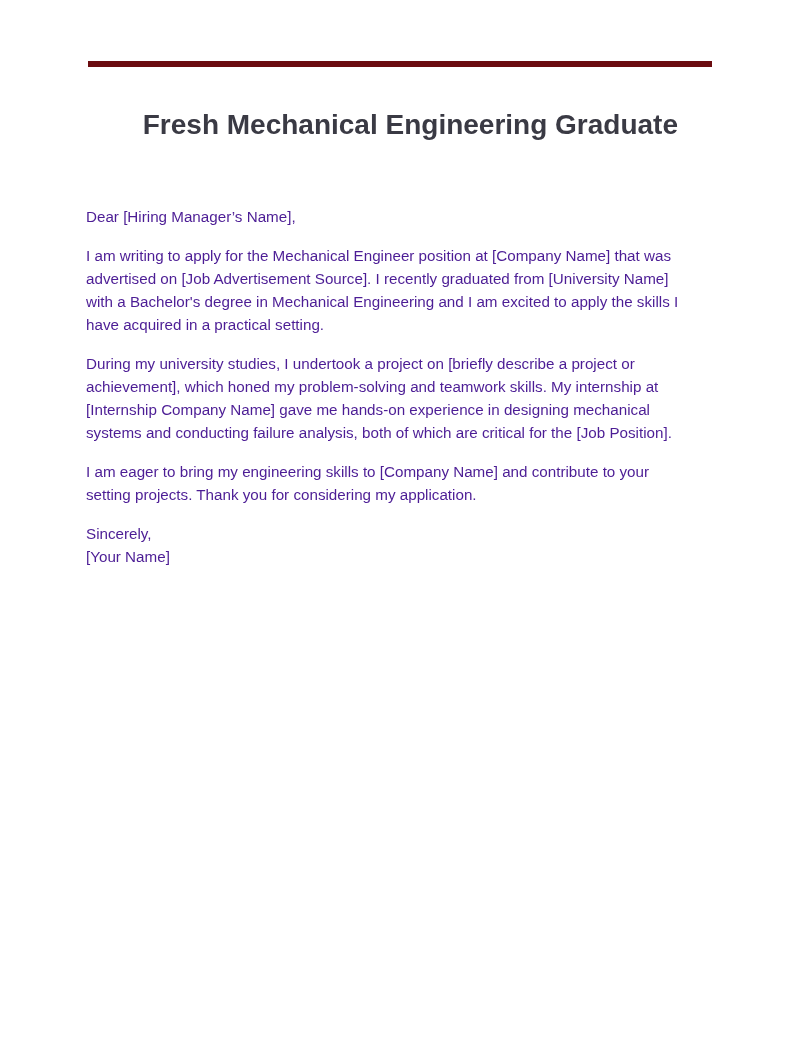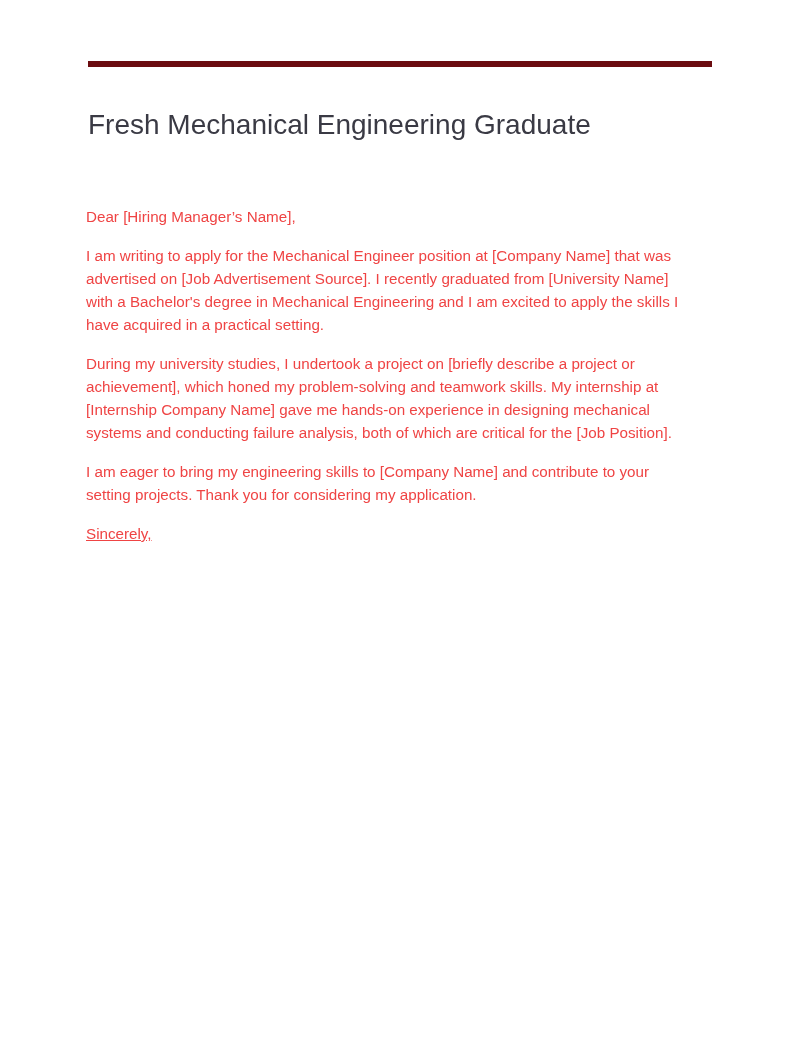--- a/index.html
+++ b/index.html
@@ -21,54 +21,54 @@
       top: 61px;
       width: 624px;
       height: 6px;
       background: #6b0c10;
     }
     .title {
       position: absolute;
       left: 88px;
       top: 104px;
       width: 590px;
-      text-align: left;
+      text-align: right;
       font-size: 28px;
       line-height: 42px;
       color: #3a3a44;
       margin: 0;
-      font-weight: normal;
+      font-weight: bold;
     }
     .letter {
       position: absolute;
       left: 86px;
       top: 205px;
       width: 610px;
       font-size: 15.2px;
       line-height: 23px;
-      color: #ef4444;
+      color: #4c1d95;
     }
     .letter p {
       margin: 0 0 16px 0;
     }
     .signoff p {
       margin: 0;
-      text-decoration: underline;
     }
   </style>
 </head>
 <body>
 
 <div class="top-rule"></div>
 
 <h1 class="title">
   <span>Fresh Mechanical Engineering Graduate</span><br>
 </h1>
 
 <div class="letter">
   <p>Dear [Hiring Manager’s Name],</p>
   <p>I am writing to apply for the Mechanical Engineer position at [Company Name] that was advertised on [Job Advertisement Source]. I recently graduated from [University Name] with a Bachelor's degree in Mechanical Engineering and I am excited to apply the skills I have acquired in a practical setting.</p>
   <p>During my university studies, I undertook a project on [briefly describe a project or achievement], which honed my problem-solving and teamwork skills. My internship at [Internship Company Name] gave me hands-on experience in designing mechanical systems and conducting failure analysis, both of which are critical for the [Job Position].</p>
   <p>I am eager to bring my engineering skills to [Company Name] and contribute to your setting projects. Thank you for considering my application.</p>
   <div class="signoff">
     <p>Sincerely,</p>
+    <p>[Your Name]</p>
   </div>
 </div>
 
 </body></html>

